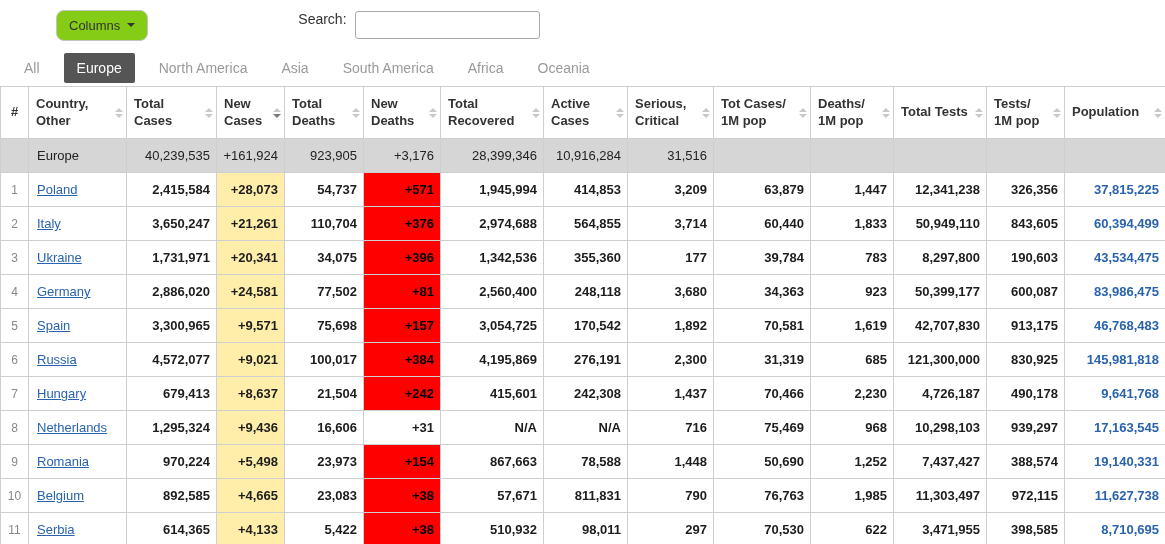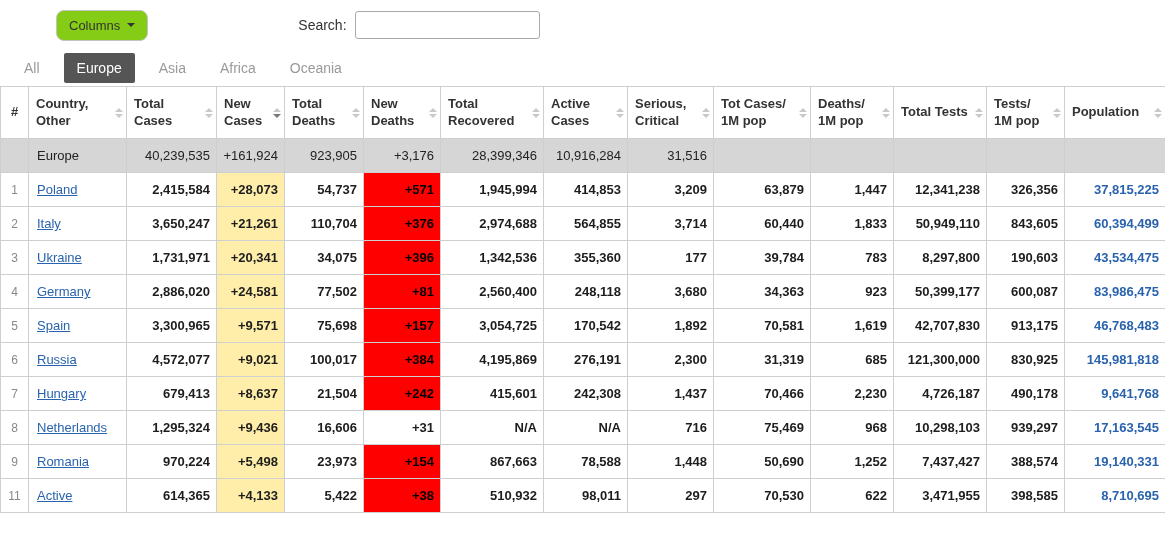--- a/index.html
+++ b/index.html
@@ -20,21 +20,21 @@
   
   .toolbar{display:flex;align-items:center;padding:0 14px;height:50px}
   .time-tab{background:none;border:none;color:#999;font-size:14px;padding:6px 10px;
     cursor:pointer;font-family:inherit;border-radius:3px}
   .time-tab.active{background:var(--accent-blue);color:#fff;padding:7px 14px}
   .columns-btn{margin-left:42px;background:#84cc16;border:1px solid #c3c3c3;border-radius:8px;
     color:#333;font-size:13px;padding:7px 12px;display:inline-flex;align-items:center;gap:7px;
     cursor:pointer;font-family:inherit}
   .caret{width:0;height:0;border-left:4px solid transparent;border-right:4px solid transparent;
     border-top:4px solid #333;display:inline-block}
-  .search{margin-left:150px;display:flex;align-items:center;font-size:14px;color:#333}
+  .search{margin-left:150px;display:flex;font-size:14px;color:#333}
   .search input{margin-left:8px;width:185px;height:28px;border:1px solid #a9a9a9;border-radius:3px;
     padding:2px 6px;font-size:13px;font-family:inherit}
   
   .region-tabs{display:flex;align-items:center;padding:0 14px;height:36px;gap:14px}
   .region-tab{background:none;border:none;color:#9a9a9a;font-size:14px;padding:6px 10px;
     cursor:pointer;font-family:inherit;border-radius:2px}
   .region-tab.active{background:var(--active-tab-bg);color:#fff;padding:7px 13px}
   
   table{border-collapse:collapse;table-layout:fixed;width:1165px;font-size:13px}
   th,td{border:1px solid var(--grid-border);overflow:hidden;white-space:nowrap}
@@ -66,21 +66,23 @@
   </button>
   <div class="search">
     <label>Search:</label>
     <input type="text" value="" style="">
   </div>
 </div>
 
 <div class="region-tabs" id="region-tabs">
     <button class="region-tab">All</button>
     <button class="region-tab active">Europe</button>
+    <button class="region-tab">North America</button>
     <button class="region-tab">Asia</button>
+    <button class="region-tab">South America</button>
     <button class="region-tab">Africa</button>
     <button class="region-tab">Oceania</button>
   </div>
 
 <table>
   <colgroup>
     <col style="width:28px">
       <col style="width:98px">
       <col style="width:90px">
       <col style="width:68px">
@@ -307,22 +309,38 @@
         <td>867,663</td>
         <td>78,588</td>
         <td>1,448</td>
         <td>50,690</td>
         <td>1,252</td>
         <td>7,437,427</td>
         <td>388,574</td>
         <td><a href="#" class="pop">19,140,331</a></td>
       </tr>
       <tr>
+        <td class="rank">10</td>
+        <td class="country"><a href="#">Belgium</a></td>
+        <td>892,585</td>
+        <td class="new-cases">+4,665</td>
+        <td>23,083</td>
+        <td class="new-deaths-red">+38</td>
+        <td>57,671</td>
+        <td>811,831</td>
+        <td>790</td>
+        <td>76,763</td>
+        <td>1,985</td>
+        <td>11,303,497</td>
+        <td>972,115</td>
+        <td><a href="#" class="pop">11,627,738</a></td>
+      </tr>
+      <tr>
         <td class="rank">11</td>
-        <td class="country"><a href="#">Active</a></td>
+        <td class="country"><a href="#">Serbia</a></td>
         <td>614,365</td>
         <td class="new-cases">+4,133</td>
         <td>5,422</td>
         <td class="new-deaths-red">+38</td>
         <td>510,932</td>
         <td>98,011</td>
         <td>297</td>
         <td>70,530</td>
         <td>622</td>
         <td>3,471,955</td>

